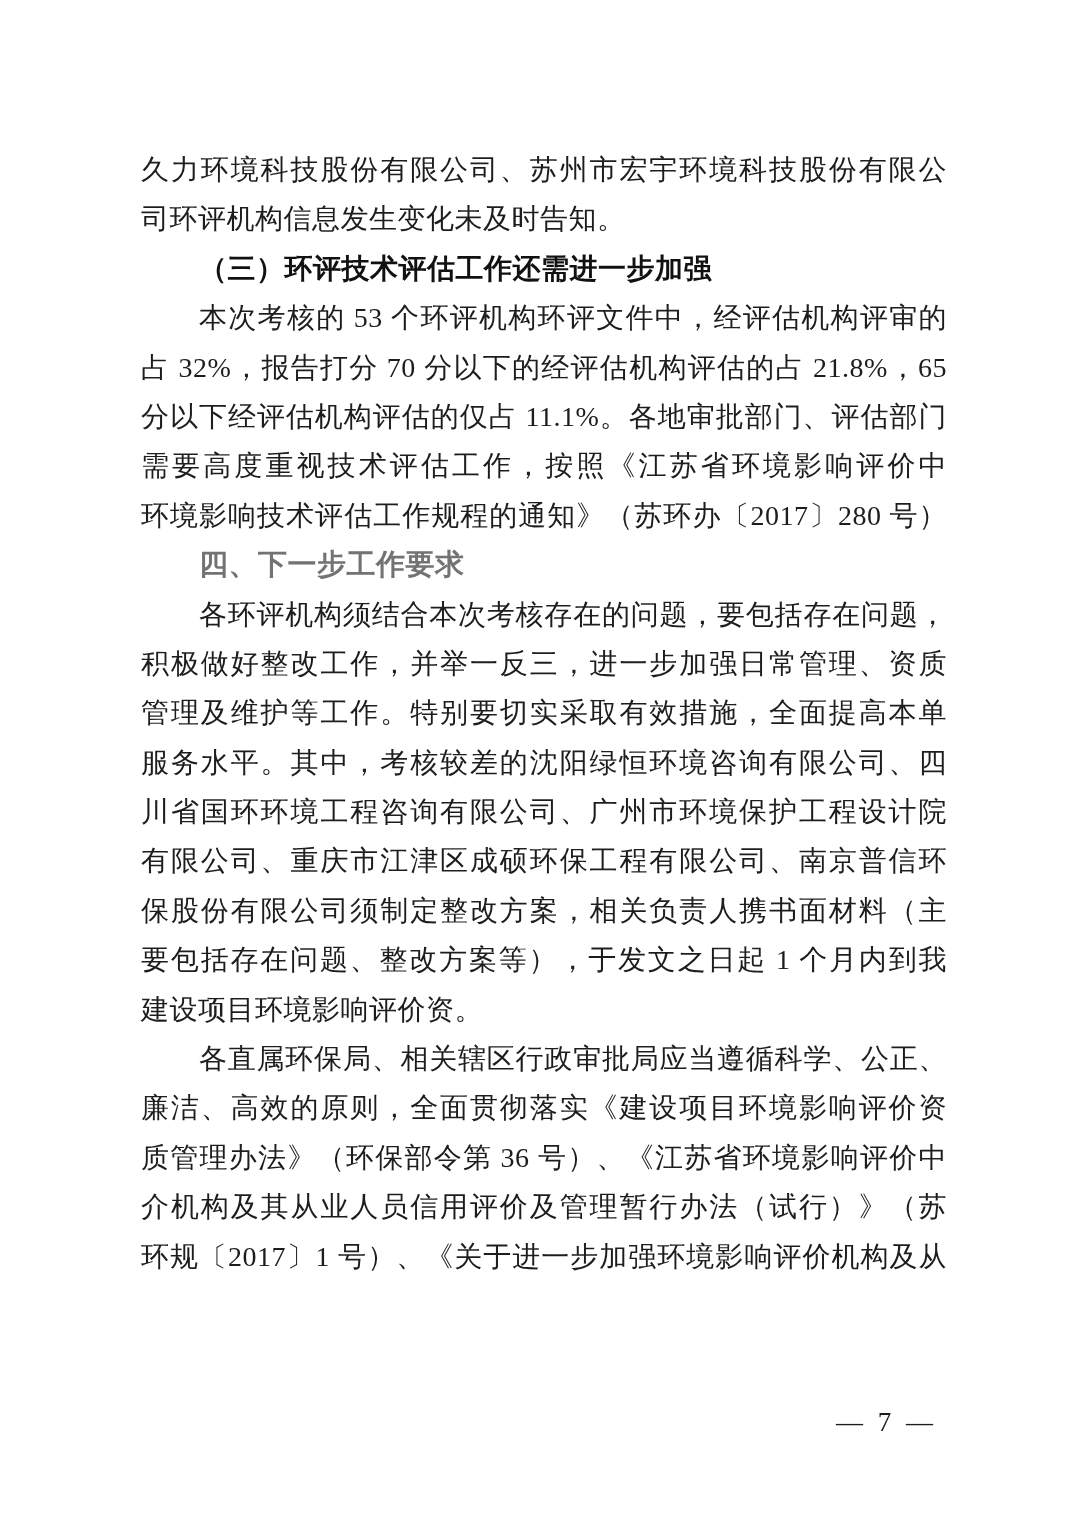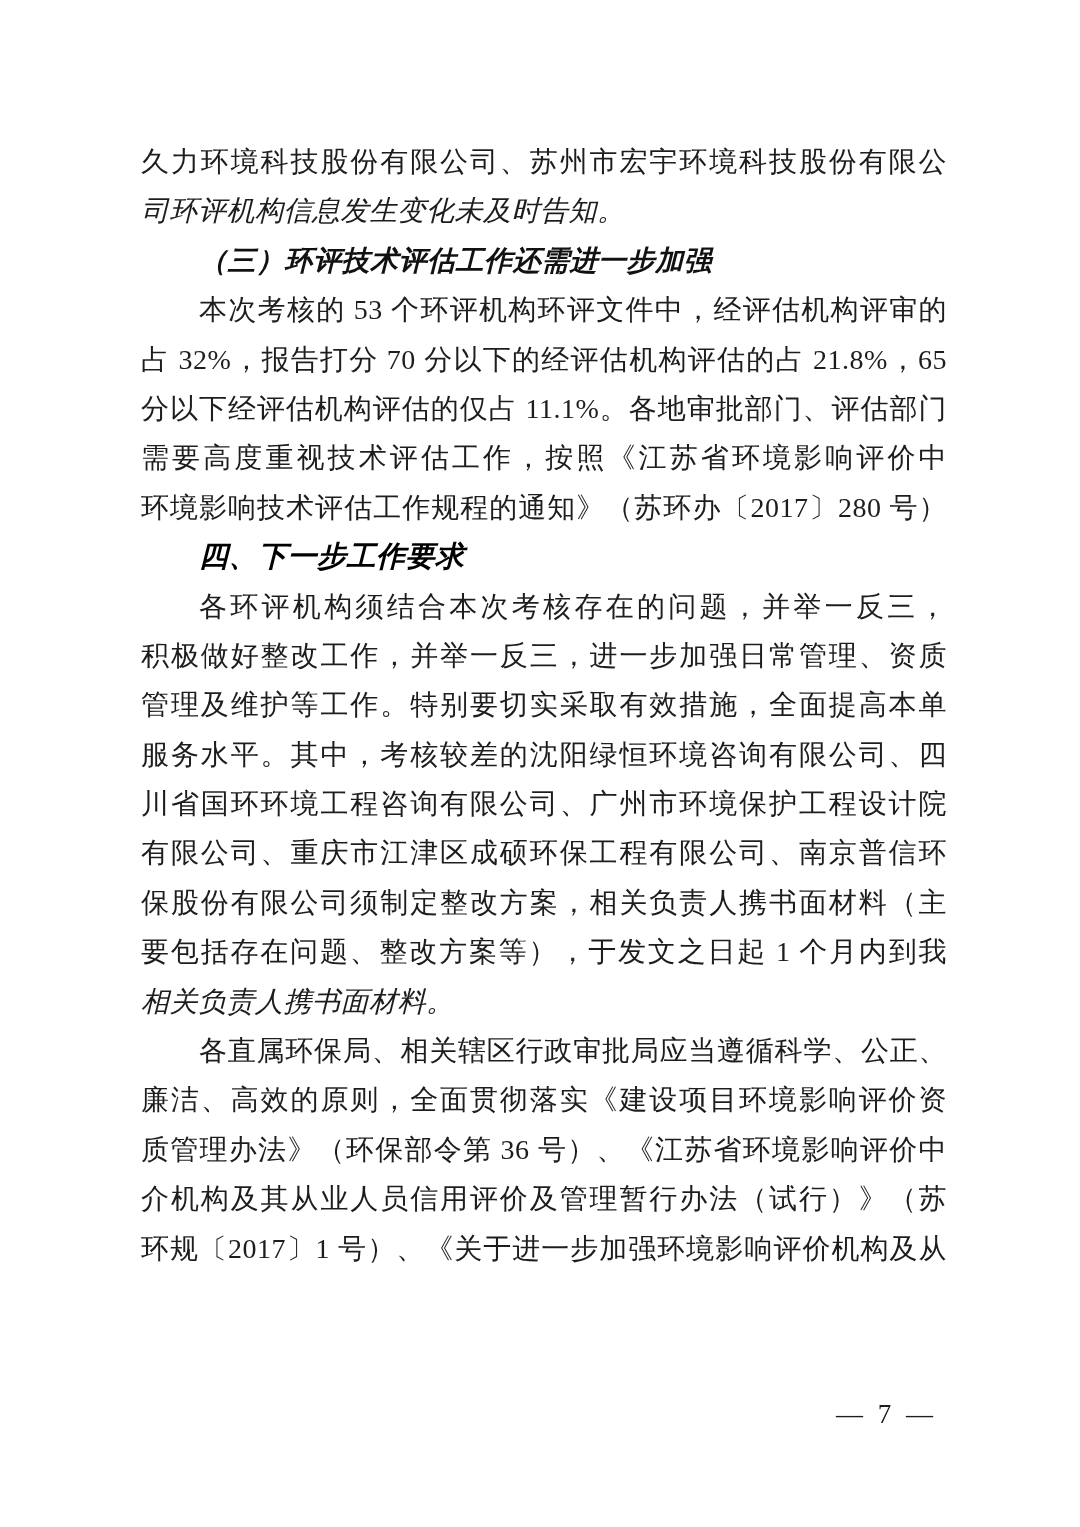--- a/index.html
+++ b/index.html
@@ -4,21 +4,21 @@
 <style>
   html, body {
     margin: 0;
     padding: 0;
     background: #ffffff;
   }
   .page {
     position: relative;
     width: 1080px;
     height: 1430px;
-    margin: 0 auto;
+    margin: 8px auto;
     background: #ffffff;
     overflow: hidden;
     font-family: "Liberation Serif", "DejaVu Serif", serif;
     border-radius: 15px;
   }
   .content {
     position: absolute;
     left: 141px;
     right: 133px;
     top: 137px;
@@ -28,34 +28,33 @@
     line-height: 49.4px;
     height: 49.4px;
     color: #1d1d1d;
     text-align: justify;
     text-align-last: justify;
     letter-spacing: 0.5px;
   }
   .line.no-stretch {
     text-align: right;
     text-align-last: left;
-    font-style: italic;
   }
   .line.indent {
     text-indent: 58px;
   }
   .line.heading-serif {
     font-weight: bold;
     color: #111111;
   }
   .line.heading-sans {
     font-family: "Liberation Sans", "DejaVu Sans", sans-serif;
     font-weight: bold;
     font-size: 29px;
-    color: #000000;
+    color: #737373;
   }
   .footer {
     position: absolute;
     top: 1399px;
     right: 143px;
     font-family: "Liberation Serif", "DejaVu Serif", serif;
     font-size: 27px;
     color: #1d1d1d;
     letter-spacing: 4px;
     white-space: pre;
@@ -68,29 +67,29 @@
   <div class="content">
       <div class="line body">久力环境科技股份有限公司、苏州市宏宇环境科技股份有限公</div>
       <div class="line body no-stretch">司环评机构信息发生变化未及时告知。</div>
       <div class="line heading-serif indent no-stretch">（三）环评技术评估工作还需进一步加强</div>
       <div class="line body indent">本次考核的 53 个环评机构环评文件中，经评估机构评审的</div>
       <div class="line body">占 32%，报告打分 70 分以下的经评估机构评估的占 21.8%，65</div>
       <div class="line body">分以下经评估机构评估的仅占 11.1%。各地审批部门、评估部门</div>
       <div class="line body">需要高度重视技术评估工作，按照《江苏省环境影响评价中</div>
       <div class="line body">环境影响技术评估工作规程的通知》（苏环办〔2017〕280 号）</div>
       <div class="line heading-sans indent no-stretch">四、下一步工作要求</div>
-      <div class="line body indent">各环评机构须结合本次考核存在的问题，并举一反三，</div>
+      <div class="line body indent">各环评机构须结合本次考核存在的问题，要包括存在问题，</div>
       <div class="line body">积极做好整改工作，并举一反三，进一步加强日常管理、资质</div>
       <div class="line body">管理及维护等工作。特别要切实采取有效措施，全面提高本单</div>
       <div class="line body">服务水平。其中，考核较差的沈阳绿恒环境咨询有限公司、四</div>
       <div class="line body">川省国环环境工程咨询有限公司、广州市环境保护工程设计院</div>
       <div class="line body">有限公司、重庆市江津区成硕环保工程有限公司、南京普信环</div>
       <div class="line body">保股份有限公司须制定整改方案，相关负责人携书面材料（主</div>
       <div class="line body">要包括存在问题、整改方案等），于发文之日起 1 个月内到我</div>
-      <div class="line body no-stretch">相关负责人携书面材料。</div>
+      <div class="line body no-stretch">建设项目环境影响评价资。</div>
       <div class="line body indent">各直属环保局、相关辖区行政审批局应当遵循科学、公正、</div>
       <div class="line body">廉洁、高效的原则，全面贯彻落实《建设项目环境影响评价资</div>
       <div class="line body">质管理办法》（环保部令第 36 号）、《江苏省环境影响评价中</div>
       <div class="line body">介机构及其从业人员信用评价及管理暂行办法（试行）》（苏</div>
       <div class="line body">环规〔2017〕1 号）、《关于进一步加强环境影响评价机构及从</div>
     </div>
   <div class="footer">— 7 —</div>
 </div>
 
 </body></html>

